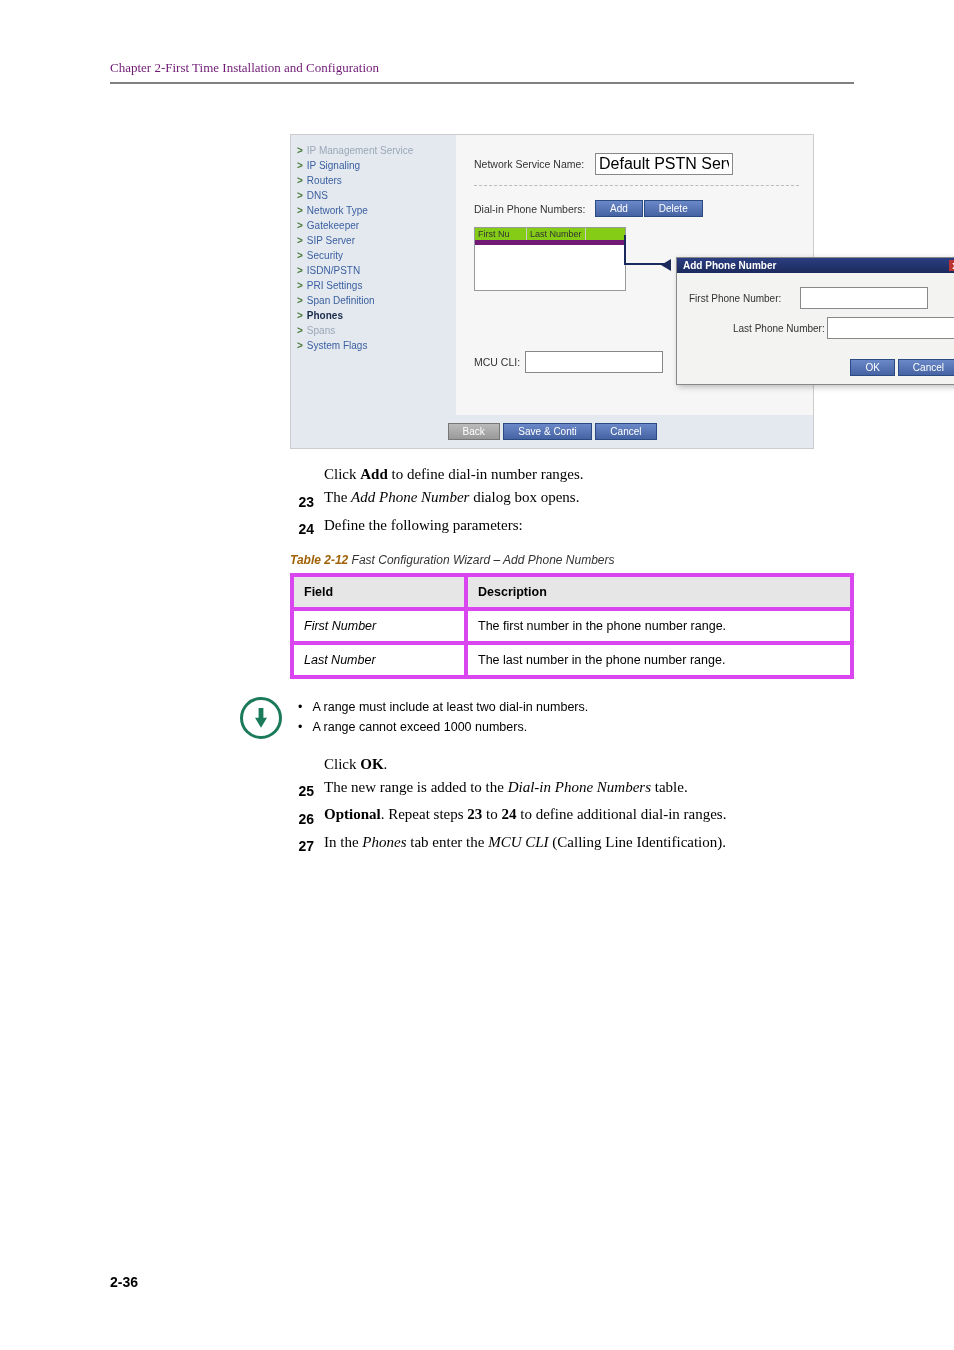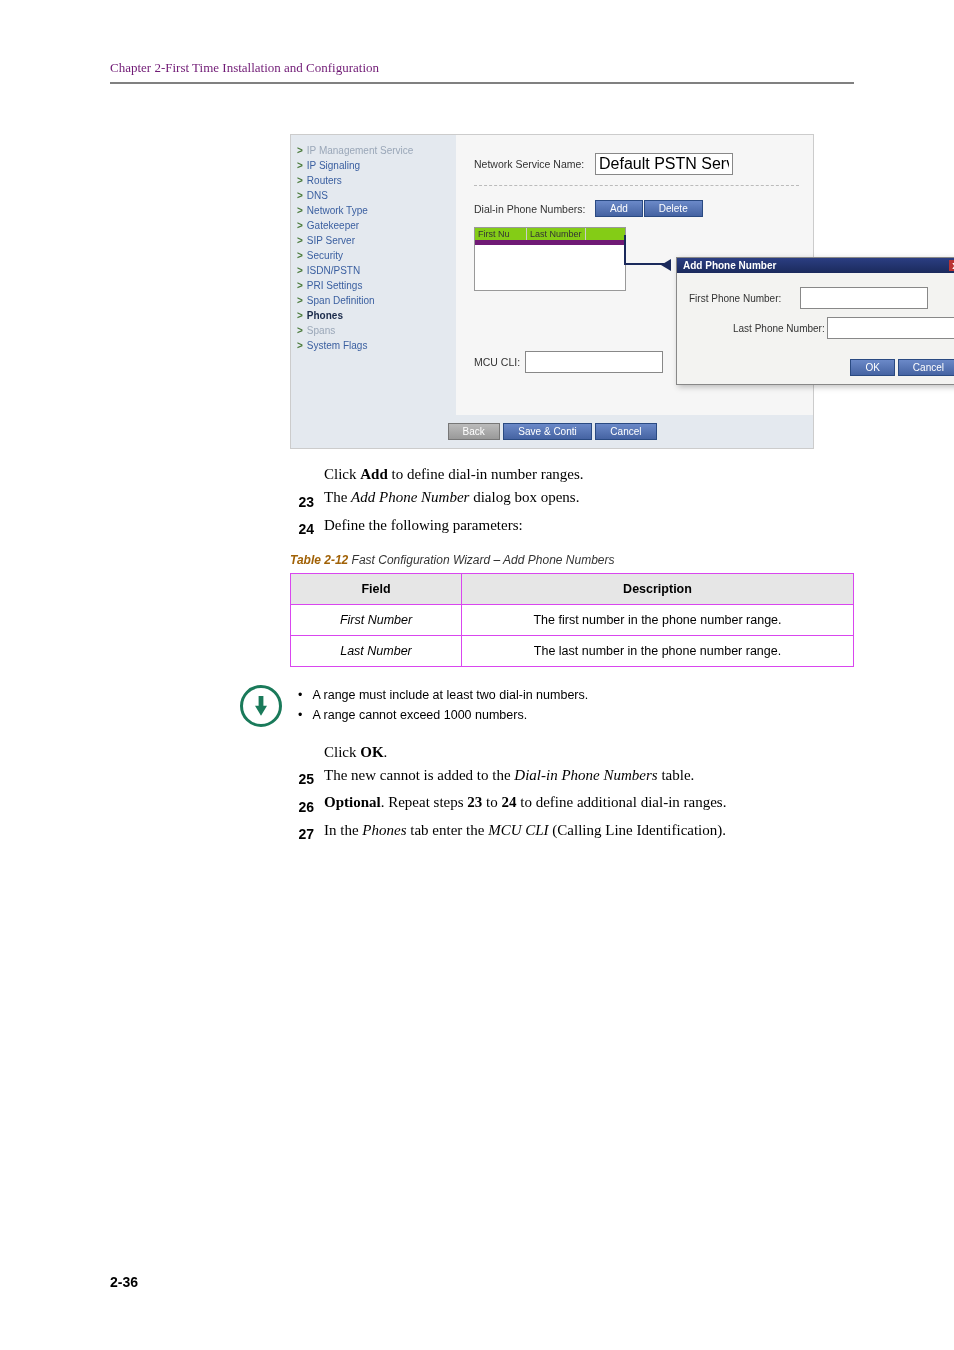--- a/index.html
+++ b/index.html
@@ -172,23 +172,23 @@
   .table-caption .num { color:#a16207; font-style:italic; font-weight:bold; }
   .table-caption .ttl { font-style:italic; color:#333; }
   table.desc {
     border-collapse: collapse;
     width: 100%;
     margin-top:6px;
     font-family: Arial, Helvetica, sans-serif;
     font-size:12.5px;
   }
   table.desc th, table.desc td {
-    border:1px solid #d946ef;
+    border:4px solid #d946ef;
     padding:8px 10px;
-    text-align:center;
+    text-align:left;
   }
   table.desc th { background:#e6e6e6; font-weight:bold; }
   table.desc td.field { font-style: italic; width:150px; }
   .note-block {
     display:flex;
     gap:16px;
     margin: 18px 0 14px -8px;
     align-items:flex-start;
   }
   .note-icon {
@@ -382,21 +382,21 @@
           <span>A range cannot exceed 1000 numbers.</span>
         </div>
     </div>
   </div>
 
   <div class="content-block">
     <div class="step">
       <div class="step-num">25</div>
       <div class="step-body serif">
         <span>Click </span><b>OK</b><span>.</span><br>
-        <span>The new cannot is added to the </span><span class="italic">Dial-in Phone Numbers</span><span> table.</span>
+        <span>The new range is added to the </span><span class="italic">Dial-in Phone Numbers</span><span> table.</span>
       </div>
     </div>
     <div class="step">
       <div class="step-num">26</div>
       <div class="step-body serif">
         <b>Optional</b><span>. Repeat steps </span><b>23</b><span> to </span><b>24</b><span> to define additional dial-in ranges.</span>
       </div>
     </div>
     <div class="step">
       <div class="step-num">27</div>

